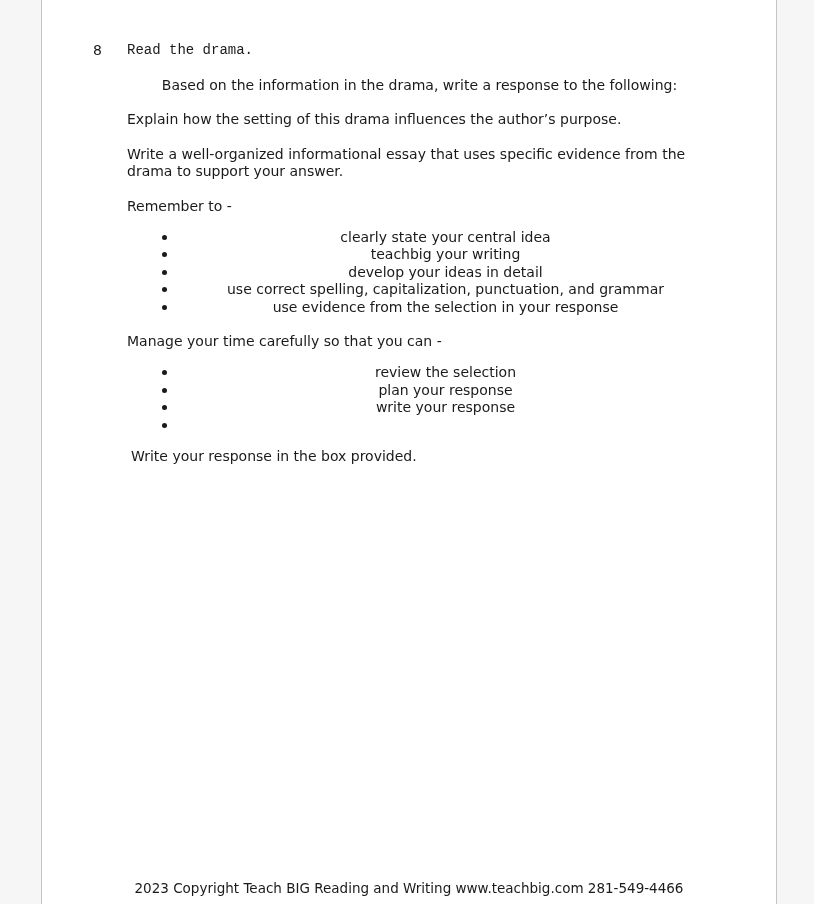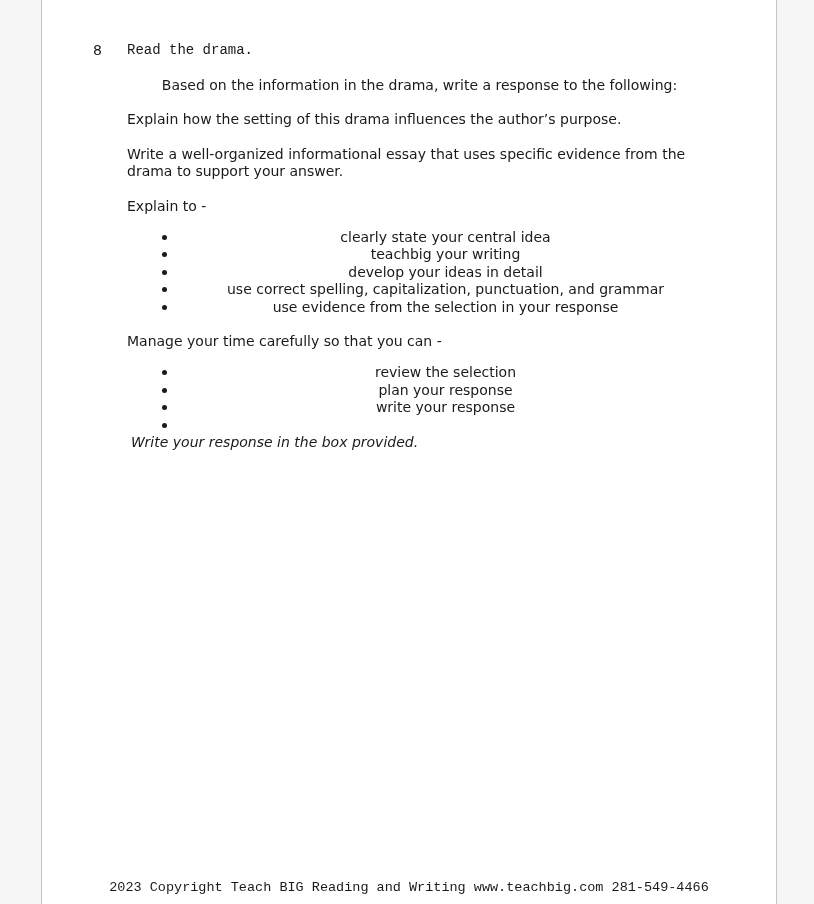--- a/index.html
+++ b/index.html
@@ -59,50 +59,48 @@
   ul.bullets li .dot {
     position: absolute;
     left: -17px;
     top: 6px;
     width: 5px;
     height: 5px;
     border-radius: 50%;
     background: #1a1a1a;
   }
   p.closing {
-    margin: 17px 0 0 0;
+    margin: 31px 0 0 0;
     padding-left: 4px;
-    font-style: italic;
   }
   .footer {
     position: absolute;
     left: 0;
     bottom: 8px;
     width: 100%;
     text-align: center;
     font-size: 13.5px;
     line-height: 16px;
     color: #1a1a1a;
-    font-family: Liberation Mono, monospace;
   }
 </style>
 </head>
 <body>
 
 <div class="page">
   <div class="content">
 
     <span class="q-num">8</span>
     <p class="q-title">Read the drama.</p>
 
     <p class="para">Based on the information in the drama, write a response to the following:</p>
     <p class="heading">Explain how the setting of this drama influences the author’s purpose.</p>
     <p class="heading">Write a well-organized informational essay that uses specific evidence from the drama to support your answer.</p>
 
-    <p class="heading">Explain to -</p>
+    <p class="heading">Remember to -</p>
     <ul class="bullets">
       <li><span class="dot"></span><span>clearly state your central idea</span></li>
       <li><span class="dot"></span><span>teachbig your writing</span></li>
       <li><span class="dot"></span><span>develop your ideas in detail</span></li>
       <li><span class="dot"></span><span>use correct spelling, capitalization, punctuation, and grammar</span></li>
       <li><span class="dot"></span><span>use evidence from the selection in your response</span></li>
     </ul>
 
     <p class="heading">Manage your time carefully so that you can -</p>
     <ul class="bullets">

